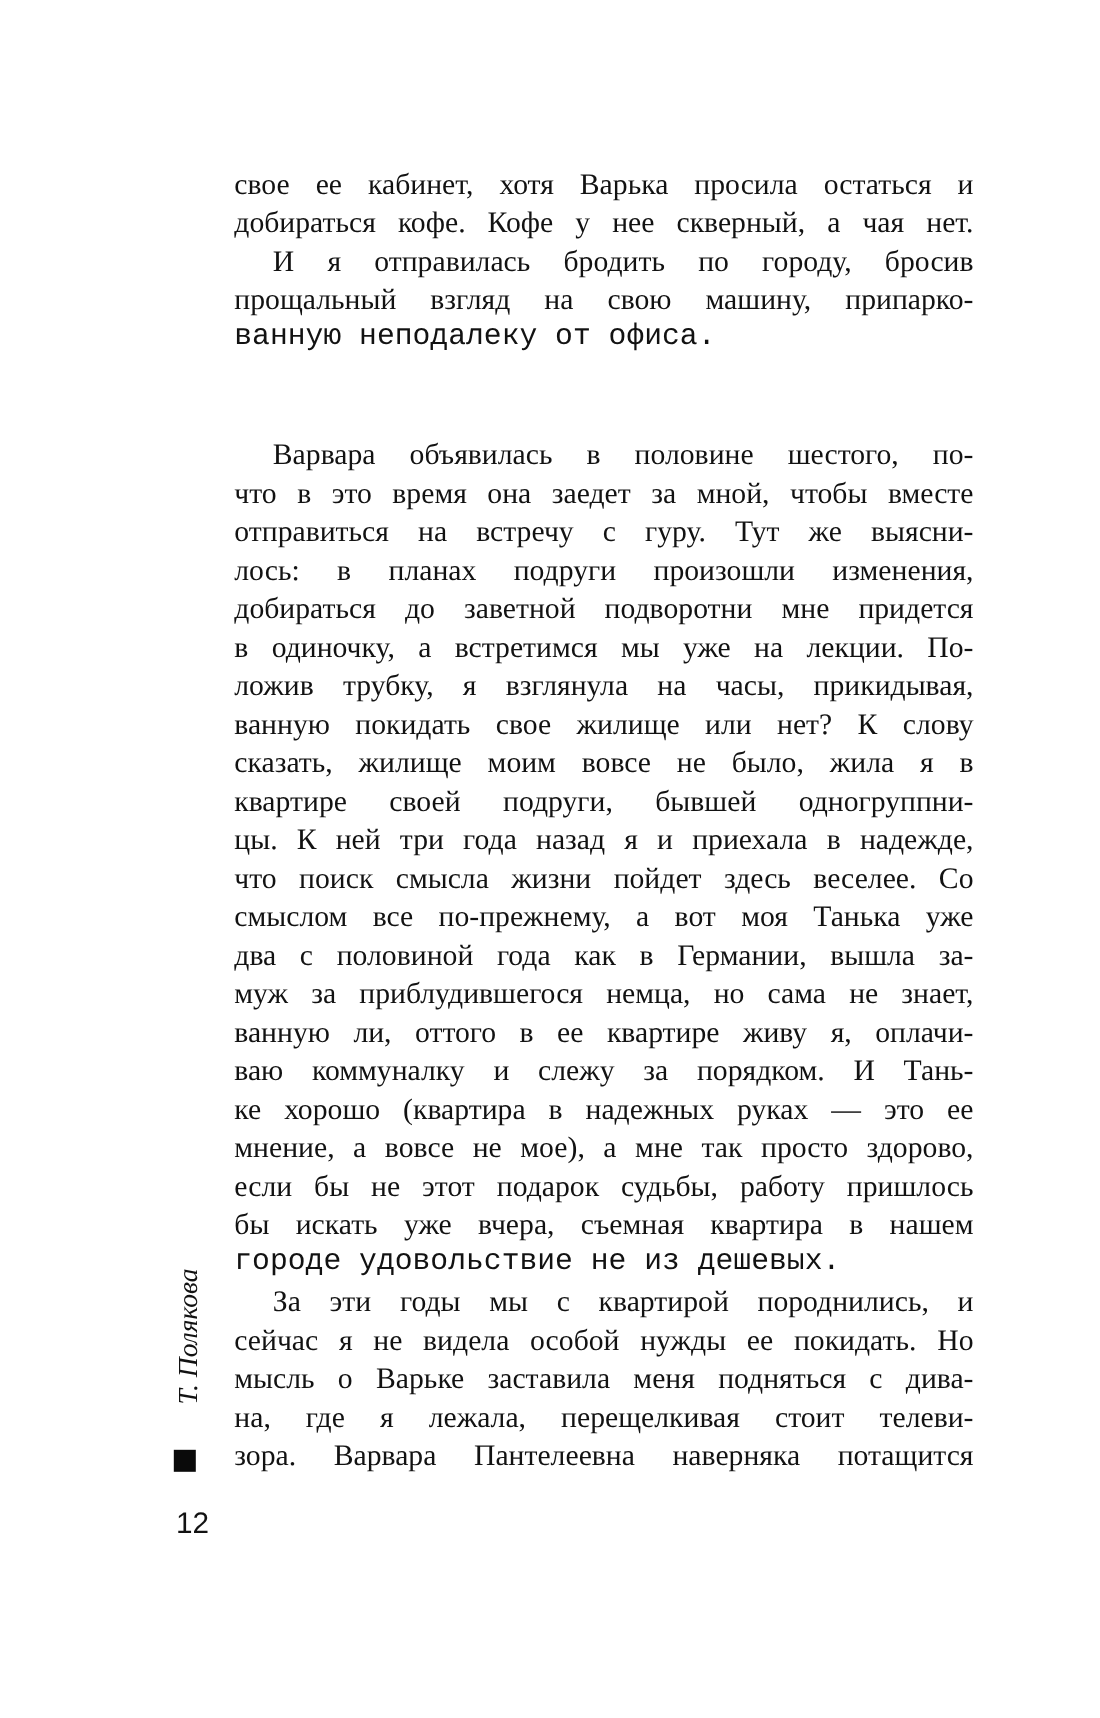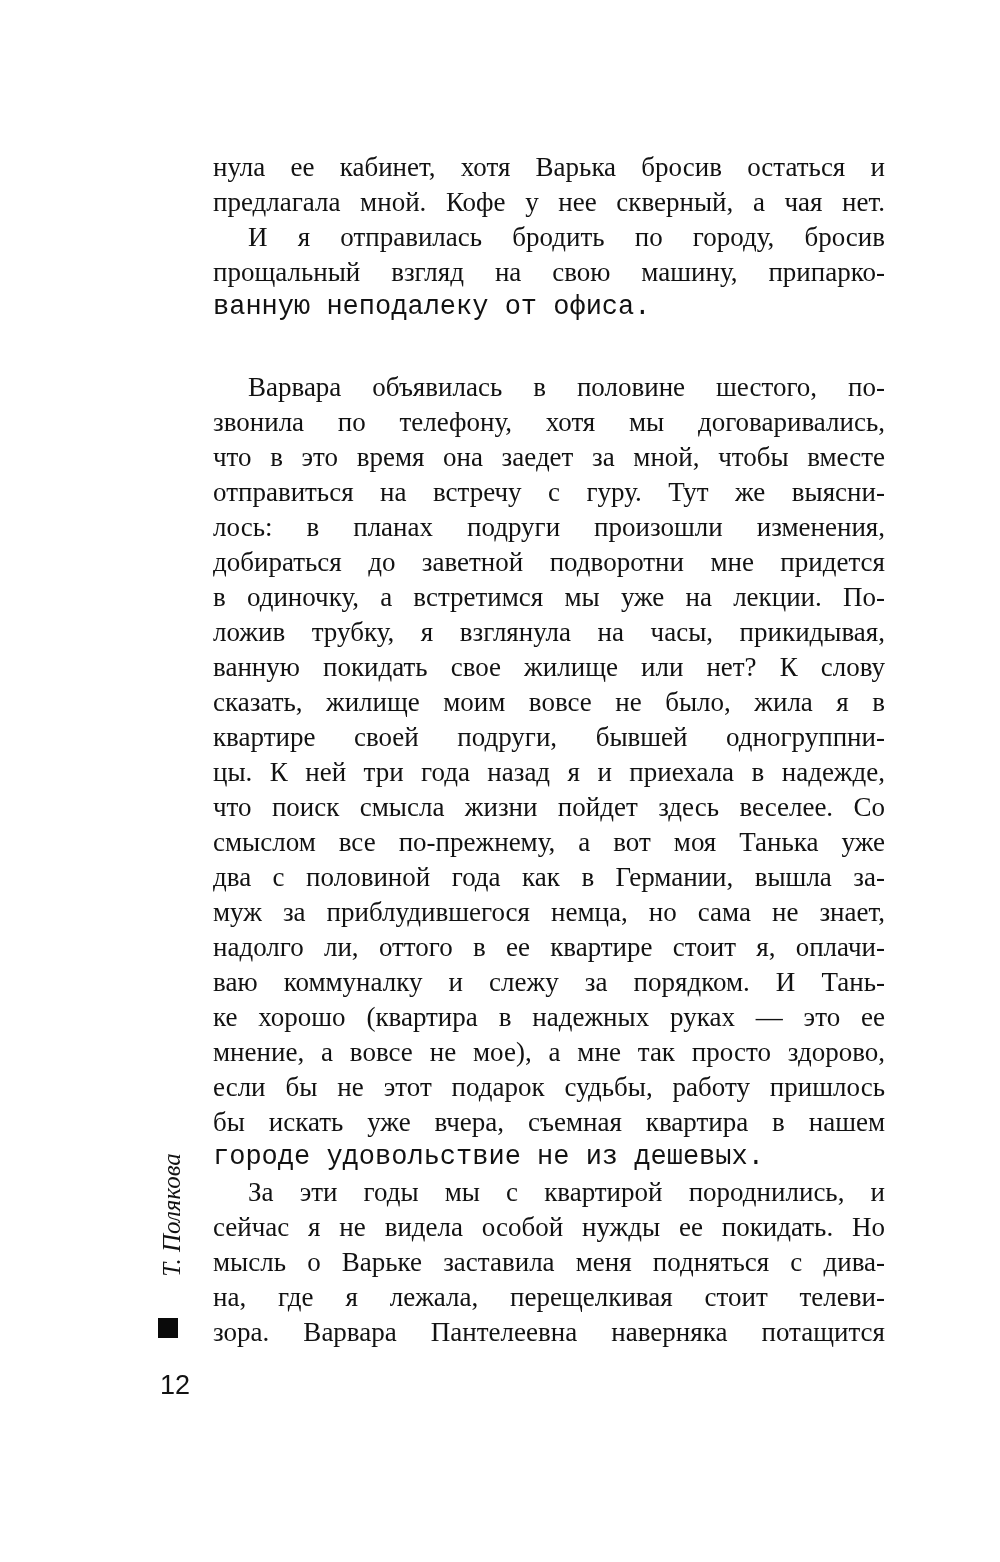--- a/index.html
+++ b/index.html
@@ -22,21 +22,21 @@
   .text-block {
     position: absolute;
     left: 213px;
     top: 150px;
     width: 672px;
     font-size: 27px;
     line-height: 35px;
     color: #121212;
   }
   .para { margin: 0; }
-  .para.gap { margin-top: 45px; }
+  .para.gap { margin-top: 71px; }
   .line {
     text-align: justify;
     text-align-last: justify;
     white-space: normal;
   }
   .line.indent { padding-left: 35px; }
   .line.last-left { text-align-last: left; font-family: Liberation Mono, monospace; }
   
   .author-vertical {
     position: absolute;
@@ -73,46 +73,45 @@
     color: #121212;
   }
 </style>
 </head>
 <body>
 
 <div class="book-page">
 
   <section class="text-block">
       <div class="para">
-        <div class="line">нула ее кабинет, хотя Варька бросив остаться и</div>
-        <div class="line">предлагала мной. Кофе у нее скверный, а чая нет.</div>
+        <div class="line">свое ее кабинет, хотя Варька просила остаться и</div>
+        <div class="line">добираться кофе. Кофе у нее скверный, а чая нет.</div>
       </div>
       <div class="para">
         <div class="line indent">И я отправилась бродить по городу, бросив</div>
         <div class="line">прощальный взгляд на свою машину, припарко-</div>
         <div class="line last-left">ванную неподалеку от офиса.</div>
       </div>
       <div class="para gap">
         <div class="line indent">Варвара объявилась в половине шестого, по-</div>
-        <div class="line">звонила по телефону, хотя мы договаривались,</div>
         <div class="line">что в это время она заедет за мной, чтобы вместе</div>
         <div class="line">отправиться на встречу с гуру. Тут же выясни-</div>
         <div class="line">лось: в планах подруги произошли изменения,</div>
         <div class="line">добираться до заветной подворотни мне придется</div>
         <div class="line">в одиночку, а встретимся мы уже на лекции. По-</div>
         <div class="line">ложив трубку, я взглянула на часы, прикидывая,</div>
         <div class="line">ванную покидать свое жилище или нет? К слову</div>
         <div class="line">сказать, жилище моим вовсе не было, жила я в</div>
         <div class="line">квартире своей подруги, бывшей одногруппни-</div>
         <div class="line">цы. К ней три года назад я и приехала в надежде,</div>
         <div class="line">что поиск смысла жизни пойдет здесь веселее. Со</div>
         <div class="line">смыслом все по-прежнему, а вот моя Танька уже</div>
         <div class="line">два с половиной года как в Германии, вышла за-</div>
         <div class="line">муж за приблудившегося немца, но сама не знает,</div>
-        <div class="line">надолго ли, оттого в ее квартире стоит я, оплачи-</div>
+        <div class="line">ванную ли, оттого в ее квартире живу я, оплачи-</div>
         <div class="line">ваю коммуналку и слежу за порядком. И Тань-</div>
         <div class="line">ке хорошо (квартира в надежных руках — это ее</div>
         <div class="line">мнение, а вовсе не мое), а мне так просто здорово,</div>
         <div class="line">если бы не этот подарок судьбы, работу пришлось</div>
         <div class="line">бы искать уже вчера, съемная квартира в нашем</div>
         <div class="line last-left">городе удовольствие не из дешевых.</div>
       </div>
       <div class="para">
         <div class="line indent">За эти годы мы с квартирой породнились, и</div>
         <div class="line">сейчас я не видела особой нужды ее покидать. Но</div>

